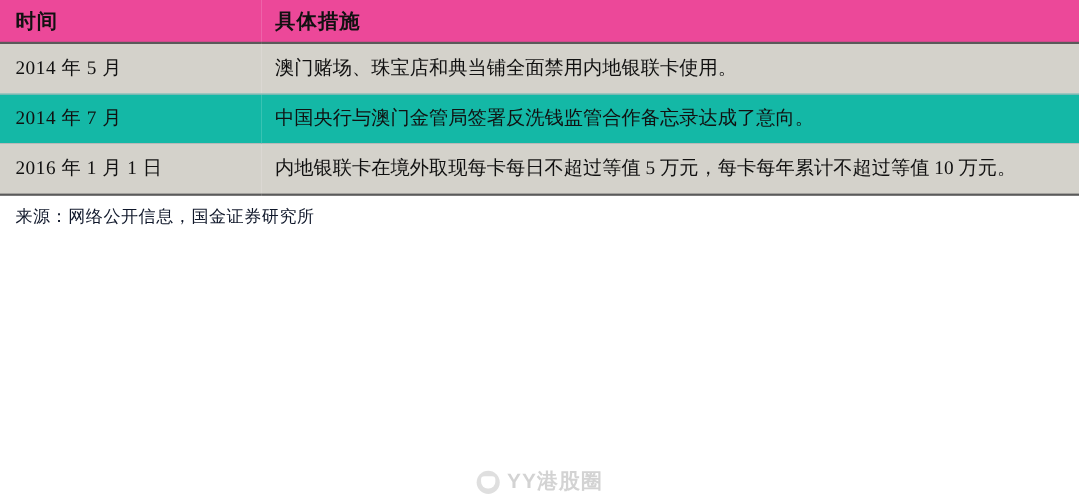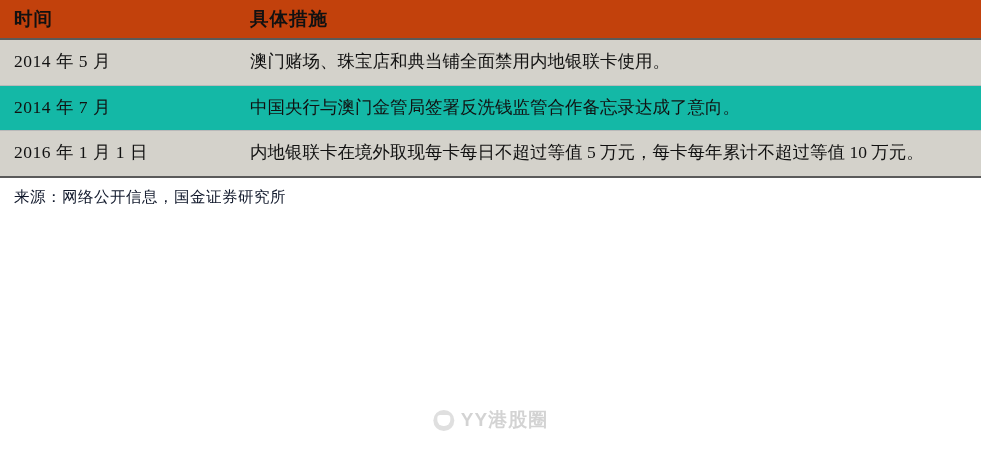--- a/index.html
+++ b/index.html
@@ -28,21 +28,21 @@
   }
   table.data-table col.c1 { width: 238px; }
   table.data-table col.c2 { width: 743px; }
 
   thead th {
     text-align: left;
     font-weight: bold;
     font-size: 18.5px;
     color: #111111;
     padding: 6px 0 7px 14px;
-    background: #c2410c;
+    background: #ec4899;
     border-bottom: 2px solid #5a5a5a;
     letter-spacing: 1px;
   }
   thead th.col-measure {
     padding-left: 12px;
   }
   tbody td {
     font-size: 17.5px;
     color: #111111;
     vertical-align: top;
@@ -74,21 +74,21 @@
     margin: 0;
     padding: 9px 0 0 14px;
     font-size: 15.5px;
     color: #0f172a;
     letter-spacing: 0.5px;
   }
   .watermark {
     position: absolute;
     left: 50%;
     transform: translateX(-50%);
-    bottom: 20px;
+    bottom: 2px;
     display: flex;
     align-items: center;
     gap: 7px;
     opacity: 0.58;
     pointer-events: none;
   }
   .watermark .wm-logo {
     width: 21px;
     height: 21px;
     border-radius: 50%;

